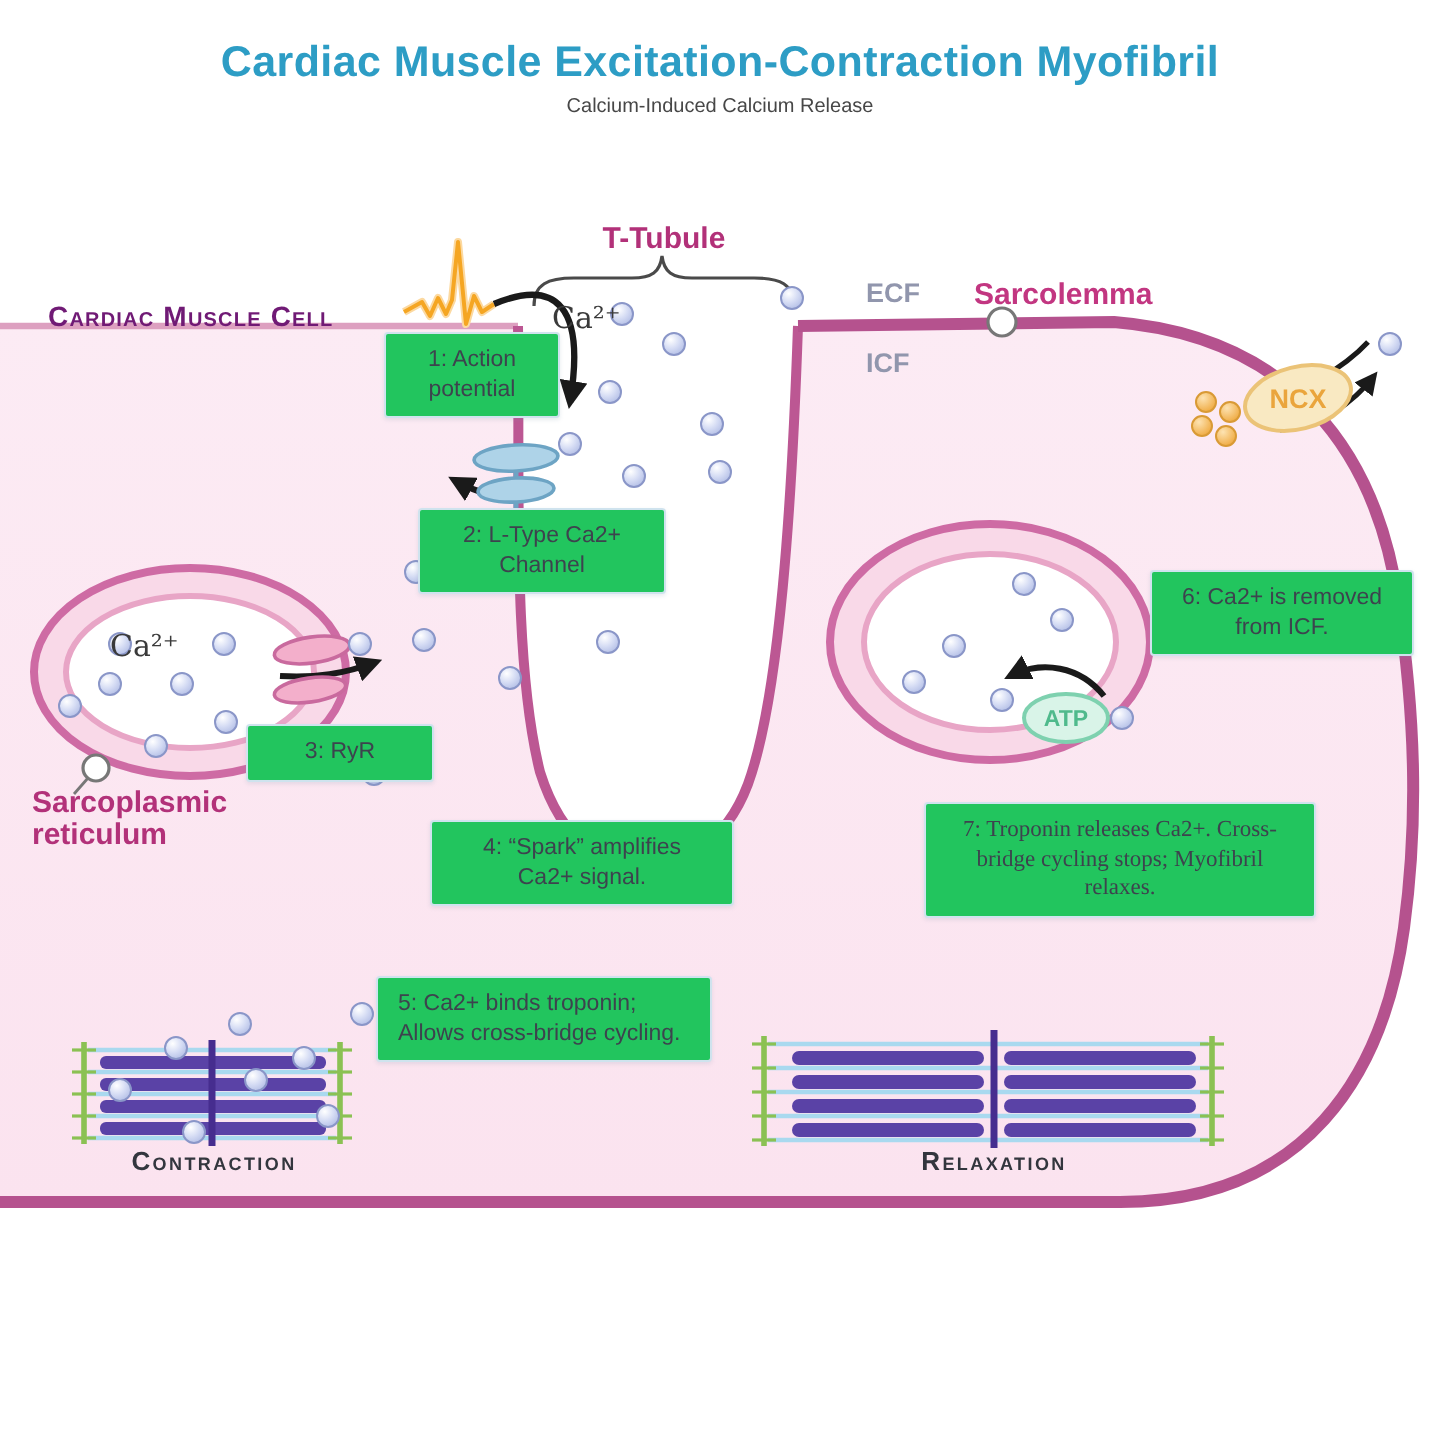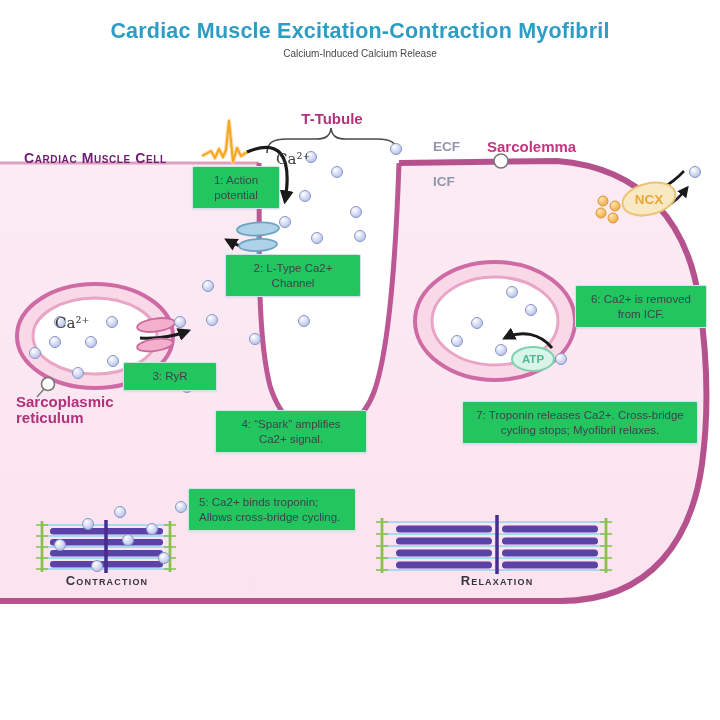--- a/index.html
+++ b/index.html
@@ -17,26 +17,26 @@
     font-size:10px;color:#474747;
   }
   .stepbox{
     position:absolute;background:#22c55e;border:1.5px solid #cfe3ee;border-radius:2px;
     color:#3d434e;font-size:11.5px;line-height:1.28;font-weight:500;
     padding:6px 10px;text-align:center;box-shadow:0 1px 2px rgba(120,150,170,.18);
     box-sizing:border-box;
   }
   .stepbox.left{text-align:left;}
   #box1{left:192px;top:166px;width:88px;}
-  #box2{left:209px;top:254px;width:136px;margin-left:16px;}
+  #box2{left:209px;top:254px;width:124px;}
   #box3{left:123px;top:362px;width:94px;}
   #box4{left:215px;top:410px;width:152px;}
   #box5{left:188px;top:488px;width:168px;}
   #box6{left:575px;top:285px;width:132px;}
-  #box7{left:462px;top:401px;width:236px;}
+  #box7{left:462px;top:401px;width:196px;font-family:Liberation Serif, serif;}
   #cell-label{
     left:24px;top:137px;width:180px;color:#701a75;font-weight:bold;font-size:14px;
     font-variant:small-caps;letter-spacing:.6px;margin-top:13px;
   }
   #sr-label{
     left:16px;top:394px;width:125px;color:#B23179;font-weight:bold;font-size:15px;
     line-height:1.08;
   }
   .state-label{
     color:#33363E;font-weight:bold;font-size:13px;font-variant:small-caps;

